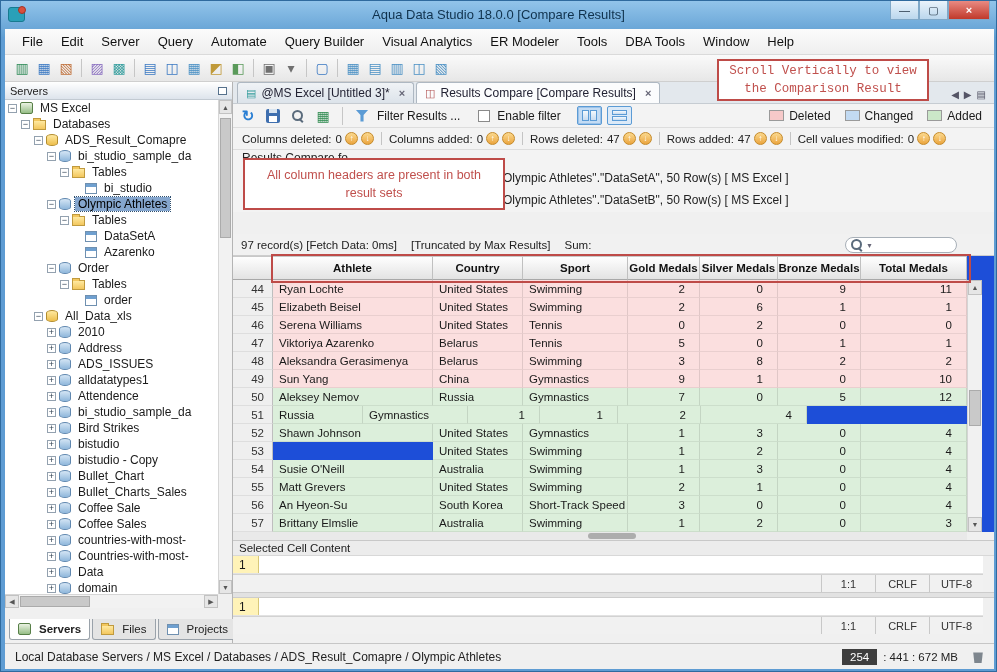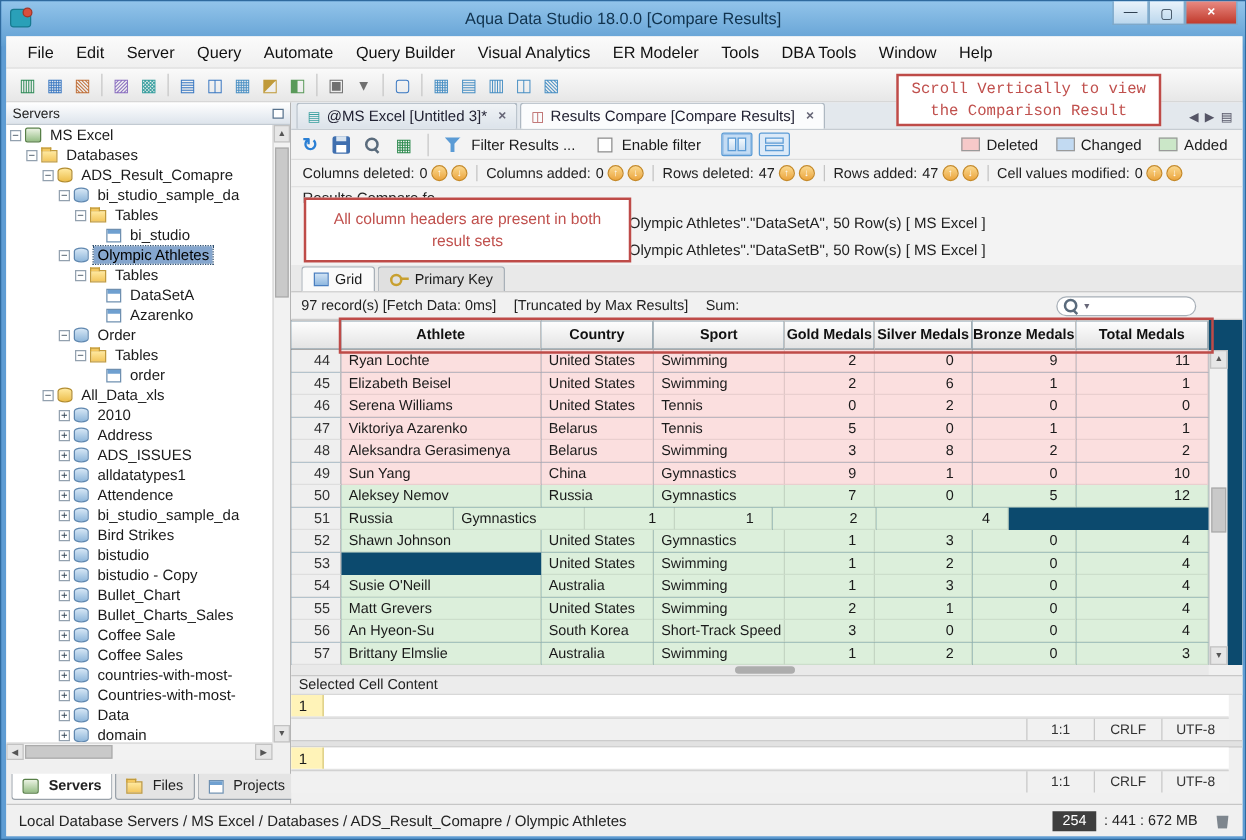--- a/index.html
+++ b/index.html
@@ -100,21 +100,21 @@
   .mi-key::before{content:"";position:absolute;left:0;top:0;width:6px;height:6px;border:2px solid #C8A030;border-radius:50%;}
   .mi-key::after{content:"";position:absolute;left:8px;top:3px;width:7px;height:2px;background:#C8A030;box-shadow:3px 2px 0 -1px #C8A030;}
   
   .recbar{position:absolute;left:0;top:152px;width:100%;height:22px;background:#F1F1F1;border-bottom:1px solid #CDCDCD;display:flex;align-items:center;padding-left:8px;font-size:11.5px;color:#222;}
   .recpart{margin-right:14px;white-space:nowrap;}
   .search{position:absolute;left:612px;top:3px;width:112px;height:16px;background:#fff;border:1px solid #A8B0B8;border-radius:8px;display:flex;align-items:center;padding:0 5px;gap:3px;}
   .search .caret{font-size:7px;color:#667;}
   .fsett{position:absolute;left:733px;top:3px;}
   .fsett .gear{position:absolute;right:-4px;bottom:-2px;width:7px;height:7px;border-radius:50%;background:#E8C030;border:1px solid #A8861A;}
   
-  .grid{position:absolute;left:0;top:174px;width:761px;height:276px;background:#0c4a6e;}
+  .grid{position:absolute;left:0;top:174px;width:761px;height:276px;background:#1d4ed8;}
   .ghead{position:absolute;left:0;top:0;height:24px;display:flex;}
   .gh{border-right:1px solid #C0C0C0;border-top:1px solid #C8C8C8;border-bottom:1px solid #A8A8A8;background:linear-gradient(#FEFEFE,#E3E3E3);display:flex;align-items:center;justify-content:center;font-weight:bold;font-size:11.5px;color:#111;}
   .gh.rn{width:40px;}
   .gbody{position:absolute;left:0;top:24px;}
   .grow{display:flex;height:18px;}
   .gc{border-right:1px solid rgba(0,0,0,0.10);border-bottom:1px solid rgba(0,0,0,0.07);font-size:11.5px;display:flex;align-items:center;padding:0 6px;white-space:nowrap;overflow:hidden;background:#fff;}
   .gc.num{justify-content:flex-end;padding-right:14px;}
   .gc.rn{width:40px;background:#EFEFEF;border-right:1px solid #BEBEBE;justify-content:flex-end;padding-right:8px;color:#333;}
   .grow.deleted .gc:not(.rn){background:#FBDFDF;}
   .grow.added .gc:not(.rn){background:#DCEFDB;}
@@ -480,30 +480,20 @@
             <span class="nav-up">↑</span>
             <span class="nav-down">↓</span>
           </div>
 
         <div class="info">
           <div class="il0">Results Compare fo</div>
           <div class="il1">Olympic Athletes"."DataSetA", 50 Row(s)  [ MS Excel ]</div>
           <div class="il2">Olympic Athletes"."DataSetB", 50 Row(s)  [ MS Excel ]</div>
         </div>
 
-        <div class="rtabs" id="rtabs">
-            <div class="rtab active">
-              <span class="mi-grid"></span>
-              <span>Grid</span>
-            </div>
-            <div class="rtab">
-              <span class="mi-key"></span>
-              <span>Primary Key</span>
-            </div>
-          </div>
 
         <div class="recbar">
           <span class="recpart">97 record(s) [Fetch Data: 0ms]</span>
           <span class="recpart">[Truncated by Max Results]</span>
           <span class="recpart">Sum:</span>
           <span class="search">
             <span class="mag"></span>
             <span class="caret">▼</span>
           </span>
           <span class="fsett"><span class="funnel green"><span class="gear"></span></span></span>

